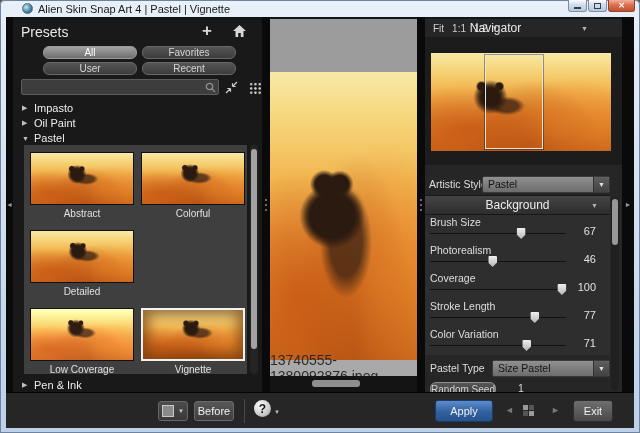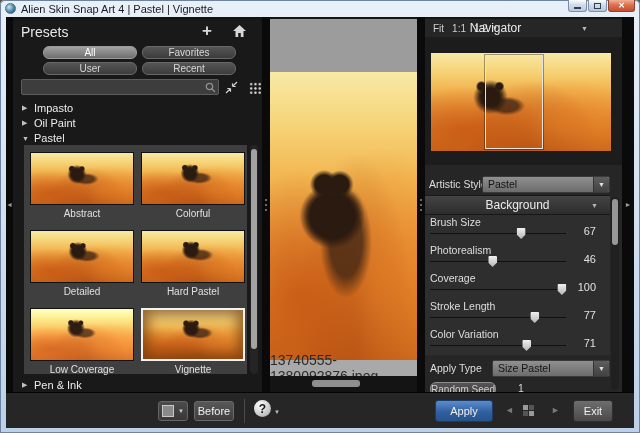--- a/index.html
+++ b/index.html
@@ -2,21 +2,21 @@
 <html><head>
 <meta charset="utf-8">
 <style>
   * { margin:0; padding:0; box-sizing:border-box; }
   html,body { background:#555; }
   body { font-family:"Liberation Sans", sans-serif; }
 
   .window{position:relative;width:640px;height:433px;background:linear-gradient(#e8f0f9,#bcd0e8);border-radius:5px 5px 0 0;overflow:hidden;box-shadow:0 0 0 1px #6d83a0 inset;}
 
   
-  .titlebar{position:absolute;left:0;top:0;right:0;height:17px;display:flex;align-items:center;padding-left:5px;}
+  .titlebar{position:absolute;left:0;top:0;right:0;height:17px;display:flex;align-items:center;padding-left:22px;}
   .app-icon{width:11px;height:11px;border-radius:50%;background:radial-gradient(circle at 35% 35%,#cfe6f2,#3c7f9e 60%,#1d4c63);border:1px solid #5a6c7e;margin-right:5px;flex:0 0 auto;}
   .title-text{font-size:11px;color:#1a1a1a;white-space:nowrap;}
   .win-controls{position:absolute;right:5px;top:0;display:flex;}
   .win-btn{width:19px;height:12px;border:1px solid #7e8fa5;border-top:none;border-radius:0 0 3px 3px;background:linear-gradient(#fdfdfd,#cfdcec 45%,#b7c9df);display:flex;align-items:center;justify-content:center;margin-left:1px;}
   .win-btn.close{width:27px;background:linear-gradient(#f2b096,#dd7050 45%,#c2502e);border-color:#8c4430;}
   .glyph-min{width:7px;height:2px;background:#33414f;margin-top:5px;}
   .glyph-max{width:7px;height:6px;border:1px solid #33414f;}
   .glyph-close{font-size:8px;font-weight:bold;color:#fff;line-height:1;}
 
   
@@ -202,24 +202,20 @@
           <div class="lbl">Abstract</div>
         </div>
         <div class="pthumb" style="left:117px;top:7px;">
           <div class="img art" style="--kx:47%;--ky:40%;--ks:9%;"></div>
           <div class="lbl">Colorful</div>
         </div>
         <div class="pthumb" style="left:6px;top:85px;">
           <div class="img art" style="--kx:46%;--ky:40%;--ks:9%;"></div>
           <div class="lbl">Detailed</div>
         </div>
-        <div class="pthumb" style="left:117px;top:85px;">
-          <div class="img art" style="--kx:48%;--ky:38%;--ks:9%;"></div>
-          <div class="lbl">Hard Pastel</div>
-        </div>
         <div class="pthumb" style="left:6px;top:163px;">
           <div class="img art light" style="--kx:44%;--ky:38%;--ks:8%;"></div>
           <div class="lbl">Low Coverage</div>
         </div>
         <div class="pthumb selected" style="left:117px;top:163px;">
           <div class="img art vig" style="--kx:48%;--ky:38%;--ks:9%;"></div>
           <div class="lbl">Vignette</div>
         </div>
       </div>
       <div class="vscroll">
@@ -314,21 +310,21 @@
         <div class="srow" style="top:112px;">
           <span class="ctl-label">Color Variation</span>
           <div class="track">
               <div class="sl-thumb" style="left: 71%;"></div>
             </div>
           <span class="sval">71</span>
         </div>
       </div>
 
       <div class="pastel-row">
-        <span class="ctl-label">Apply Type</span>
+        <span class="ctl-label">Pastel Type</span>
         <div class="dropdown" style="position:absolute;left:62px;right:0;">
           <span>Size Pastel</span>
           <span class="arrow">▼</span>
         </div>
       </div>
 
       <div class="seed-row">
         <div class="seed-btn">Random Seed</div>
         <span class="seed-val">1</span>
       </div>

